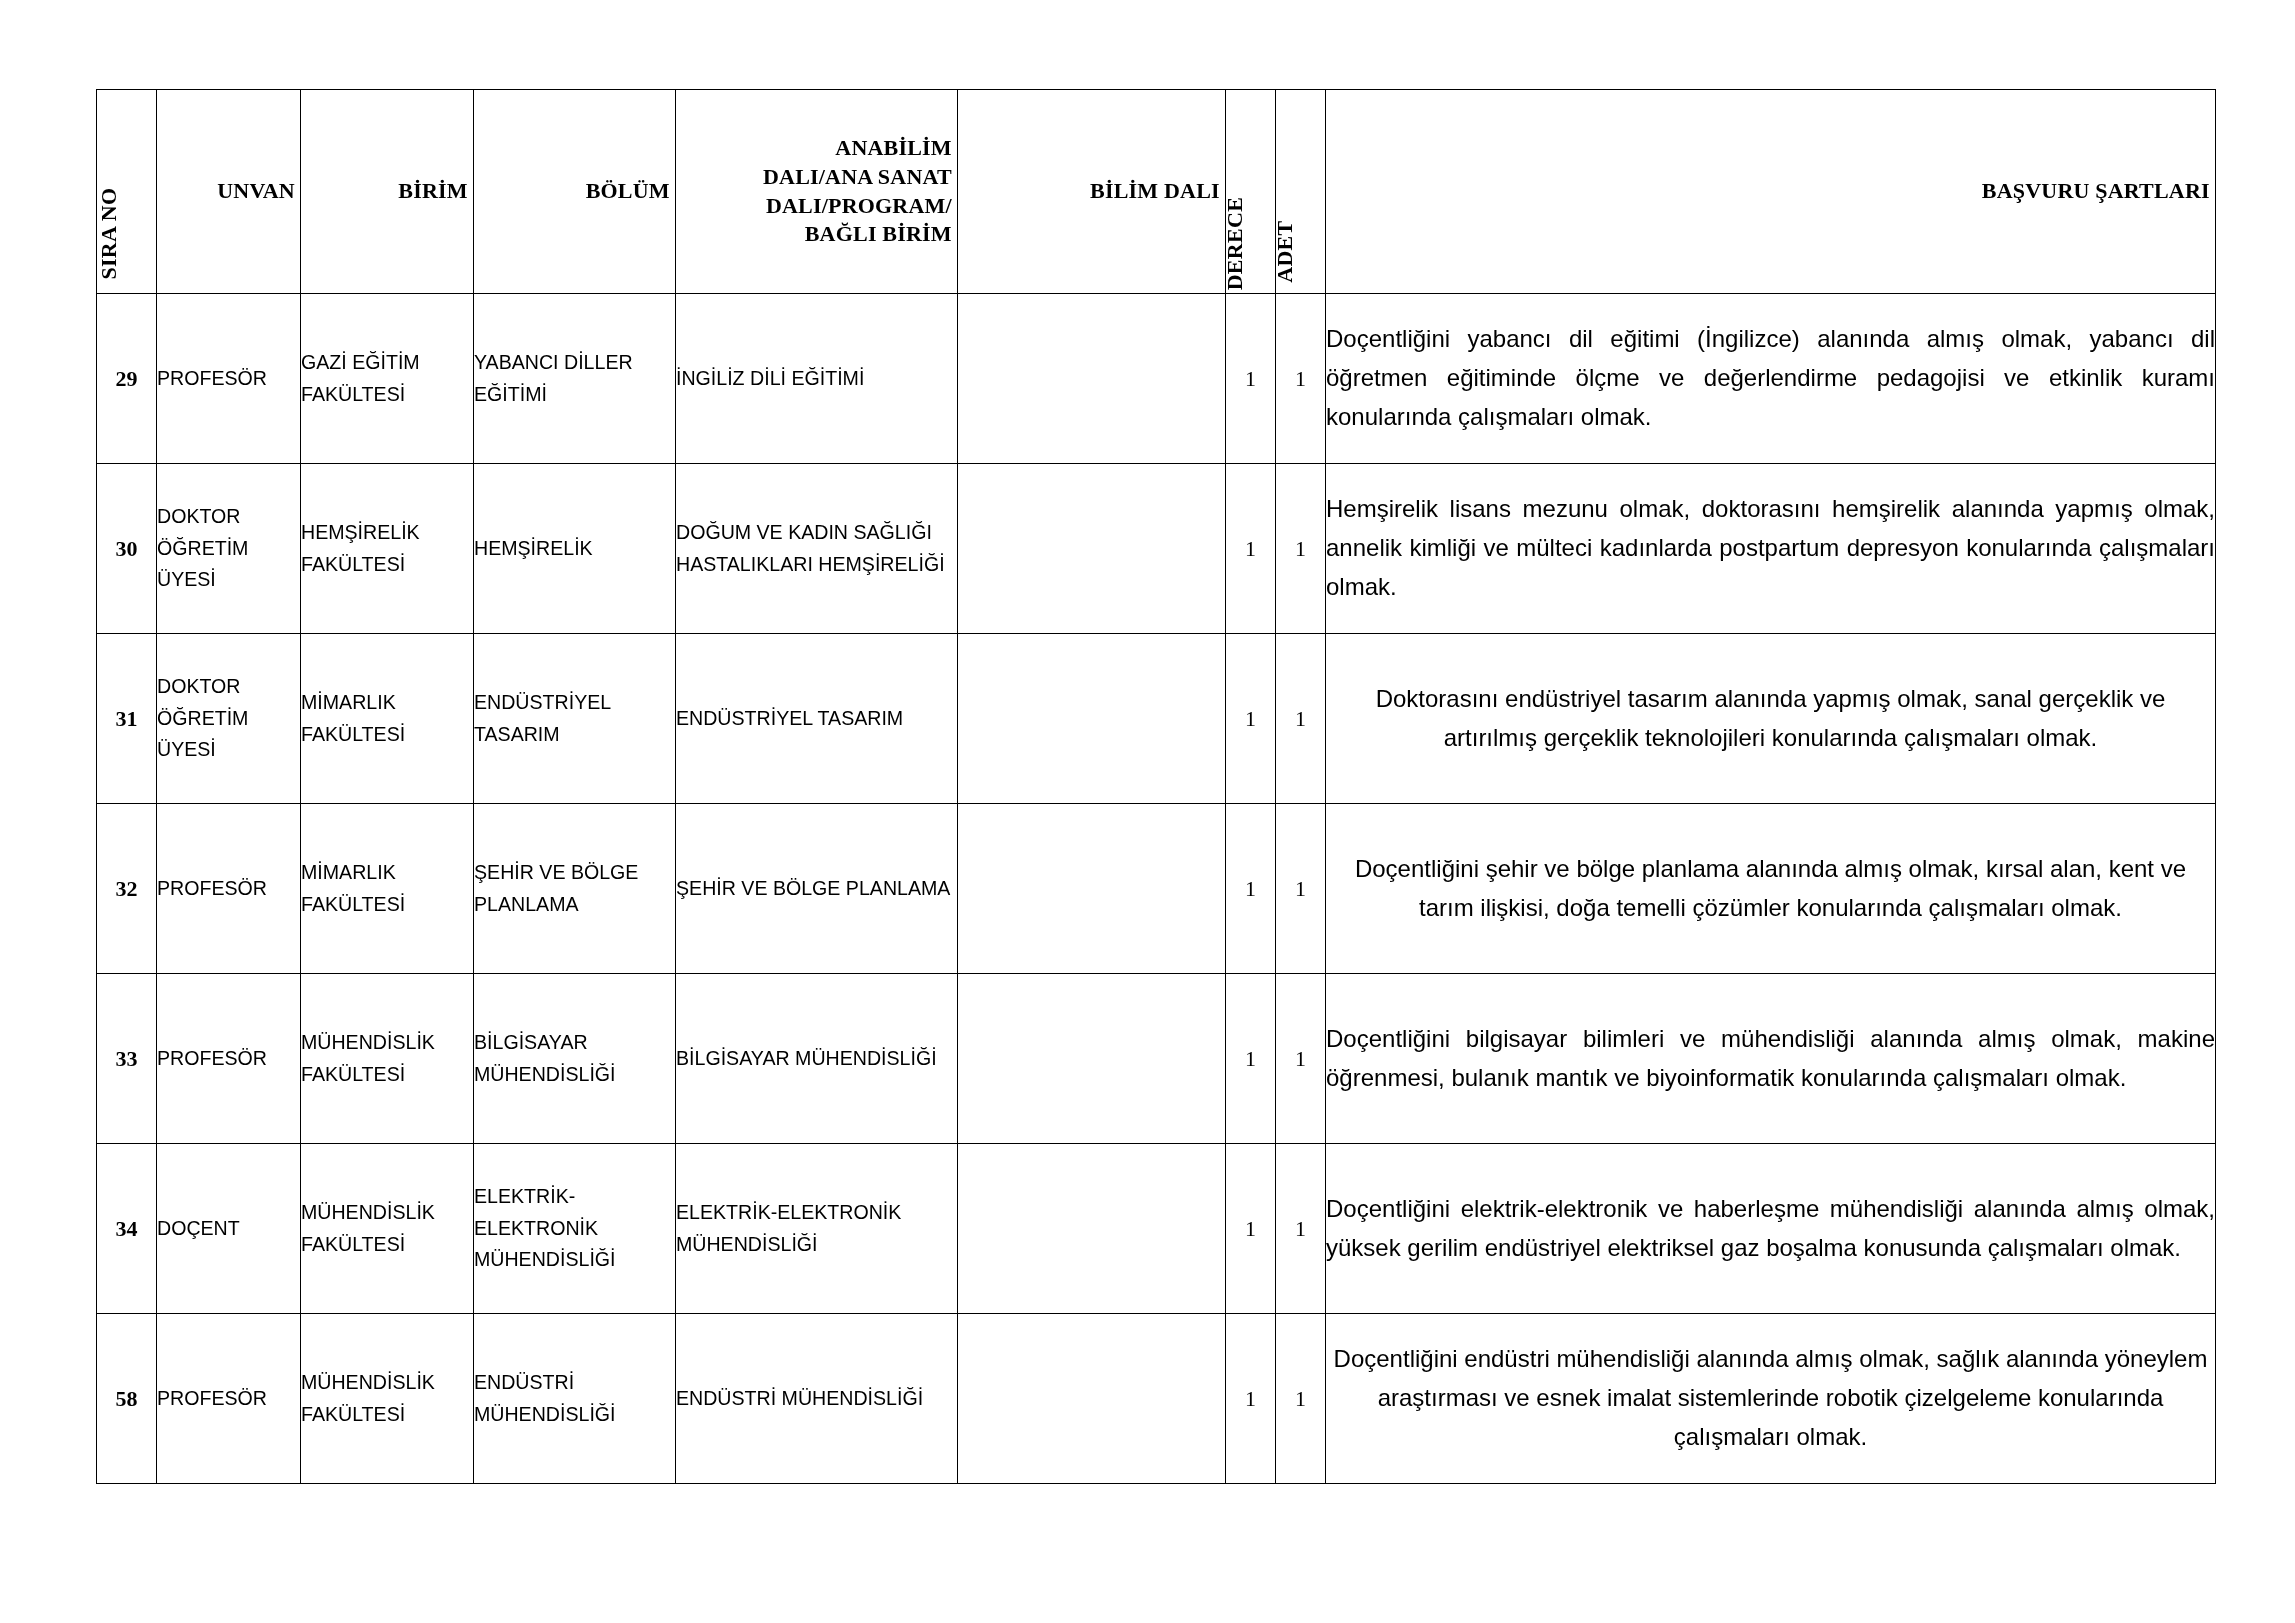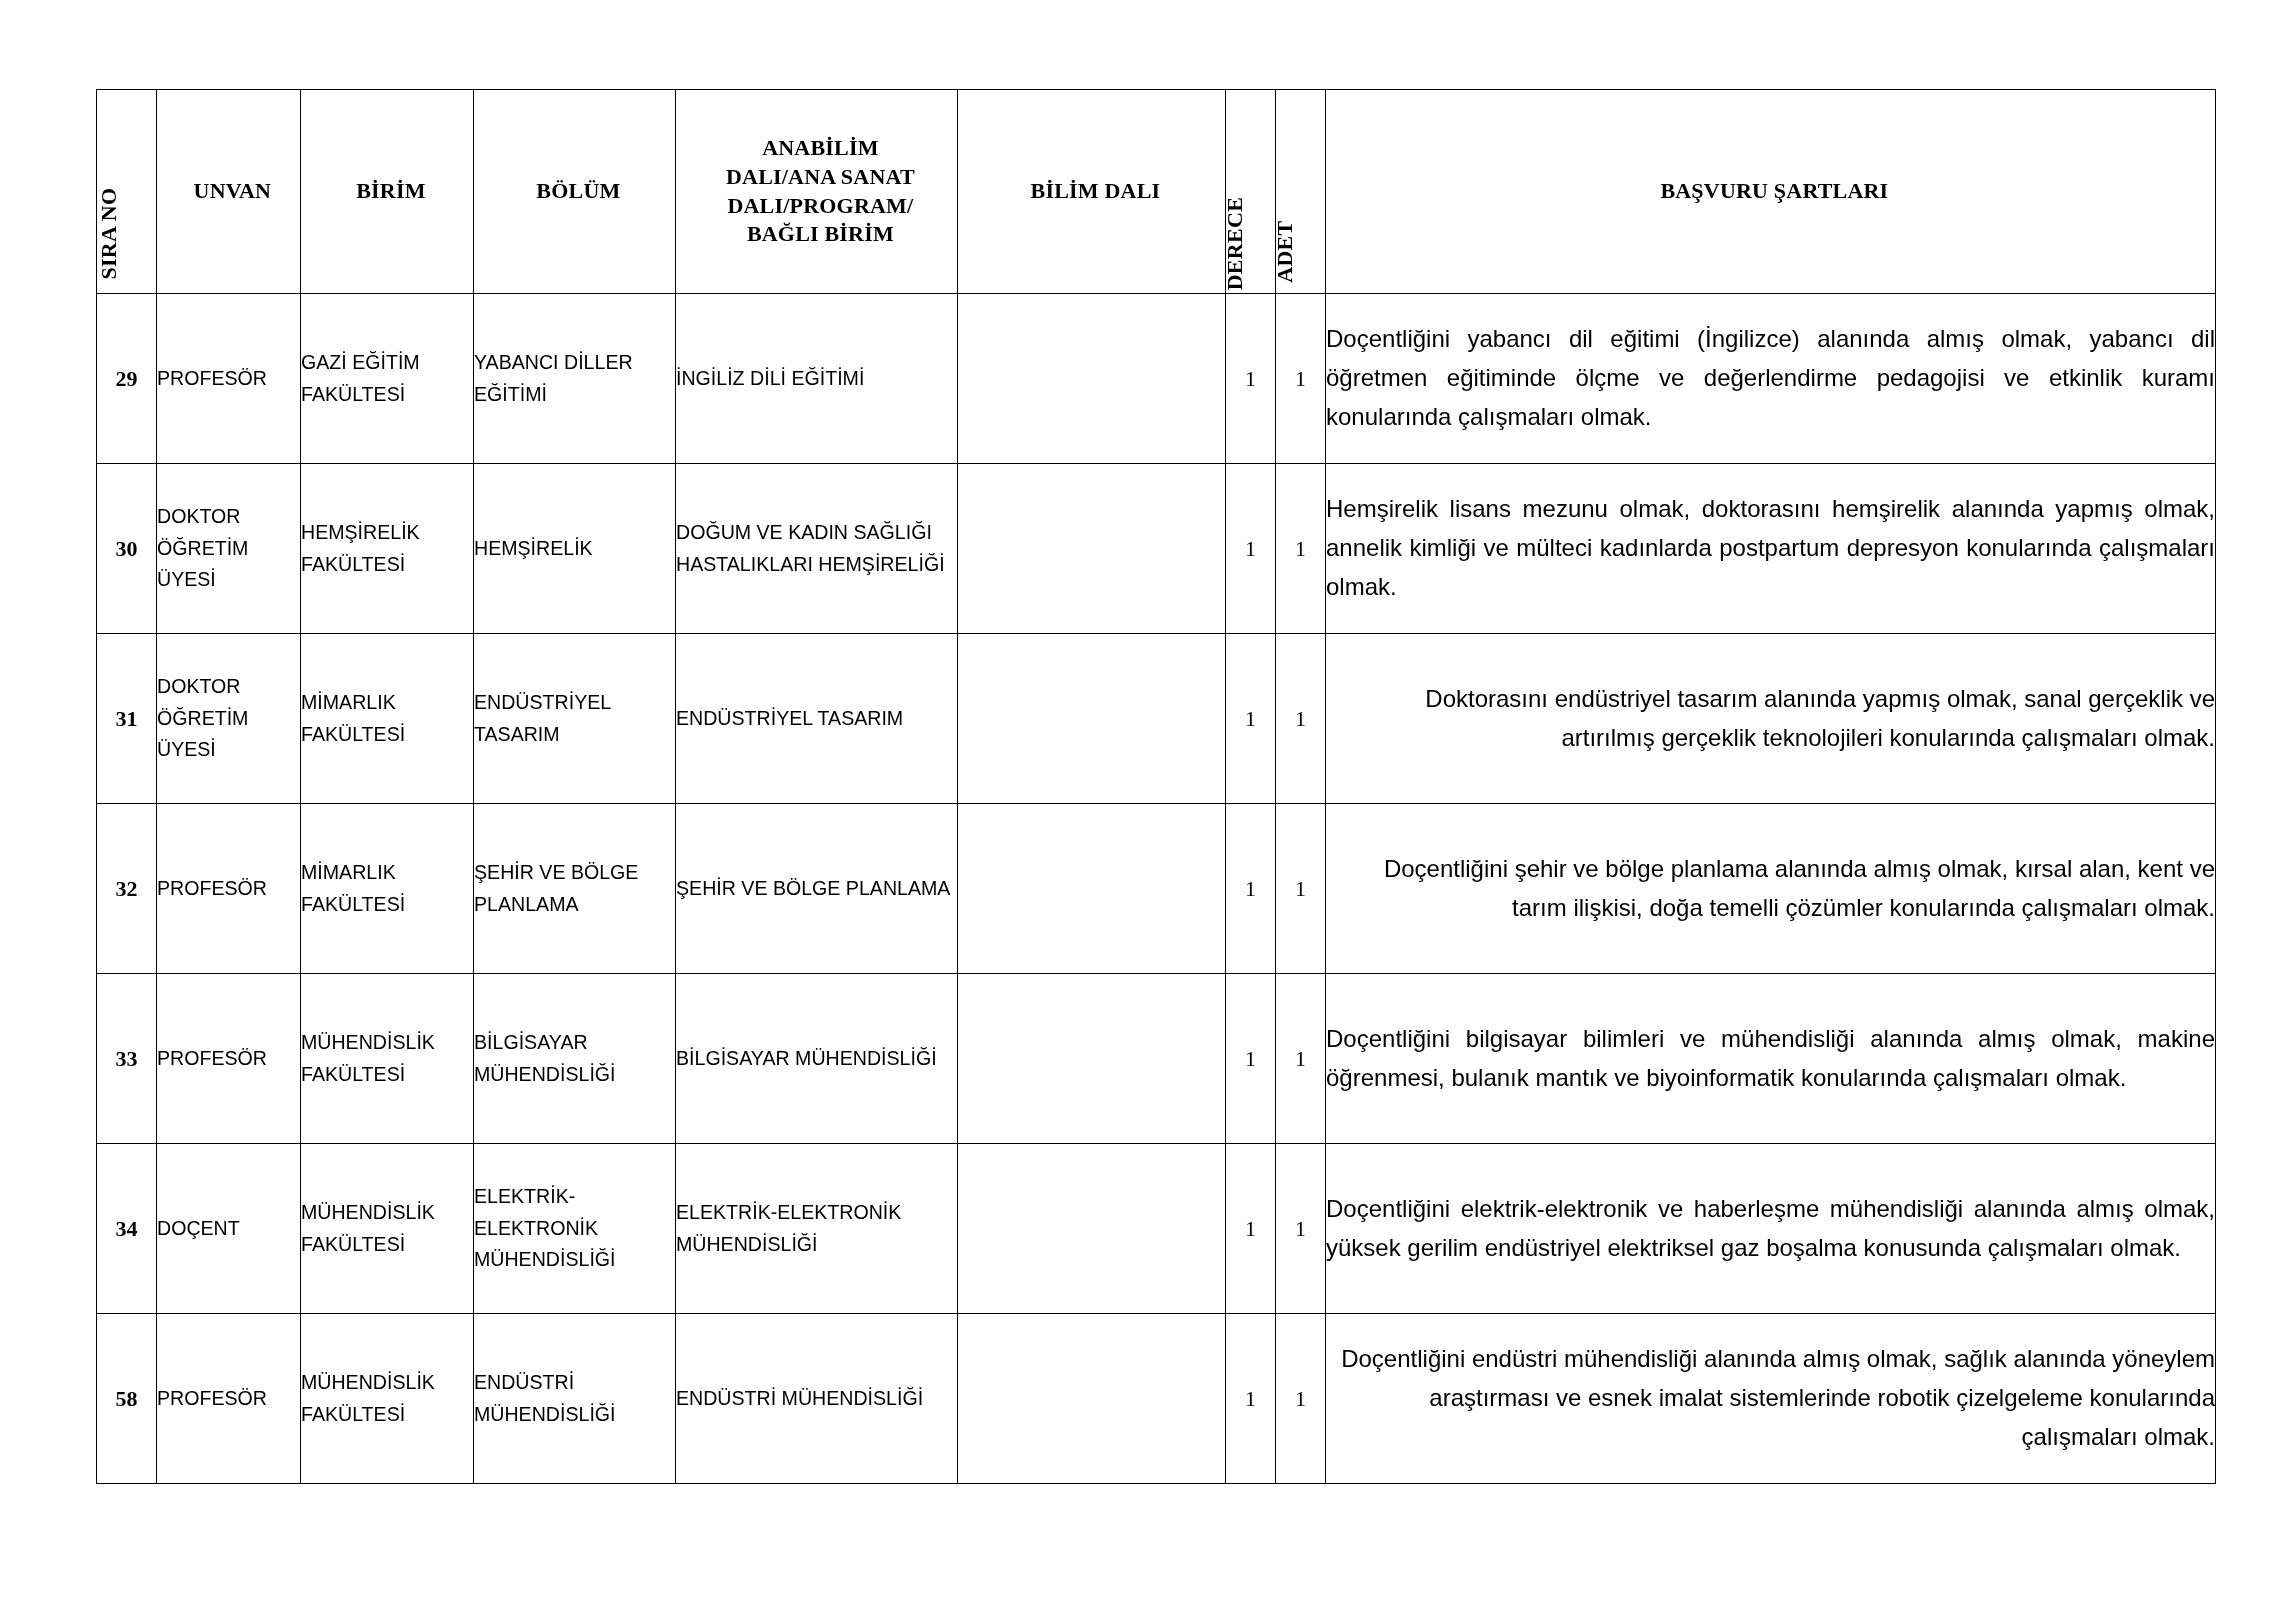--- a/index.html
+++ b/index.html
@@ -55,21 +55,21 @@
     background: #ffffff;
   }
 
   
   thead th {
     height: 203px;
     font-family: "Liberation Serif", serif;
     font-weight: bold;
     font-size: 22px;
     line-height: 1.30;
-    text-align: center;
+    text-align: right;
     vertical-align: bottom;
     padding: 0 0 18.3px 0;
     letter-spacing: 0.2px;
   }
   thead th .hpad {
     display: block;
     padding-left: 13px;
     padding-right: 5.2px;
   }
   
@@ -121,21 +121,21 @@
     font-family: "Liberation Serif", serif;
     font-size: 22px;
   }
   td.sartlar {
     padding: 9.2px 19.6px 9.2px 19.6px;
     text-align: justify;
     text-justify: inter-word;
     font-size: 24px;
     line-height: 1.62;
   }
-  td.sartlar.nojust { text-align: right; }
+  td.sartlar.nojust { text-align: center; }
 </style>
 </head>
 <body>
 
 <div class="page">
   <div class="table-wrap">
     <table class="ilan">
       <colgroup>
         <col class="c-sira">
           <col class="c-unvan">

